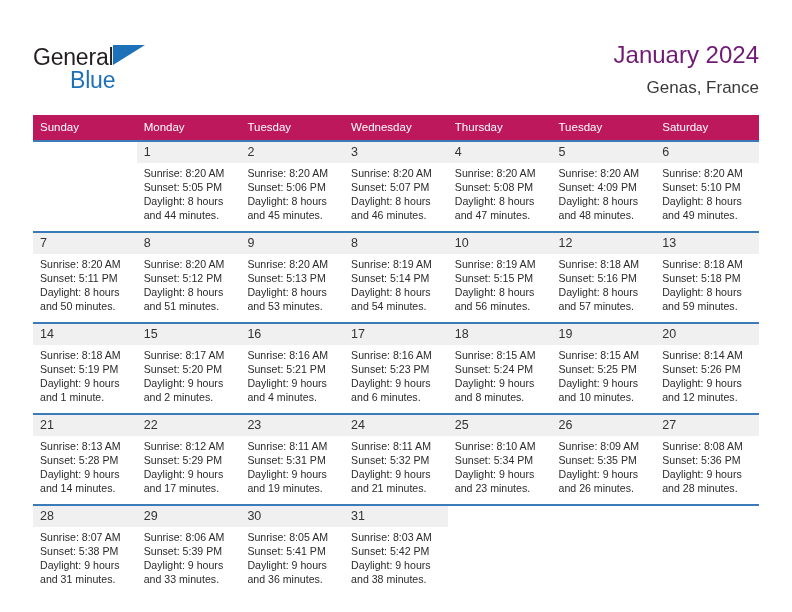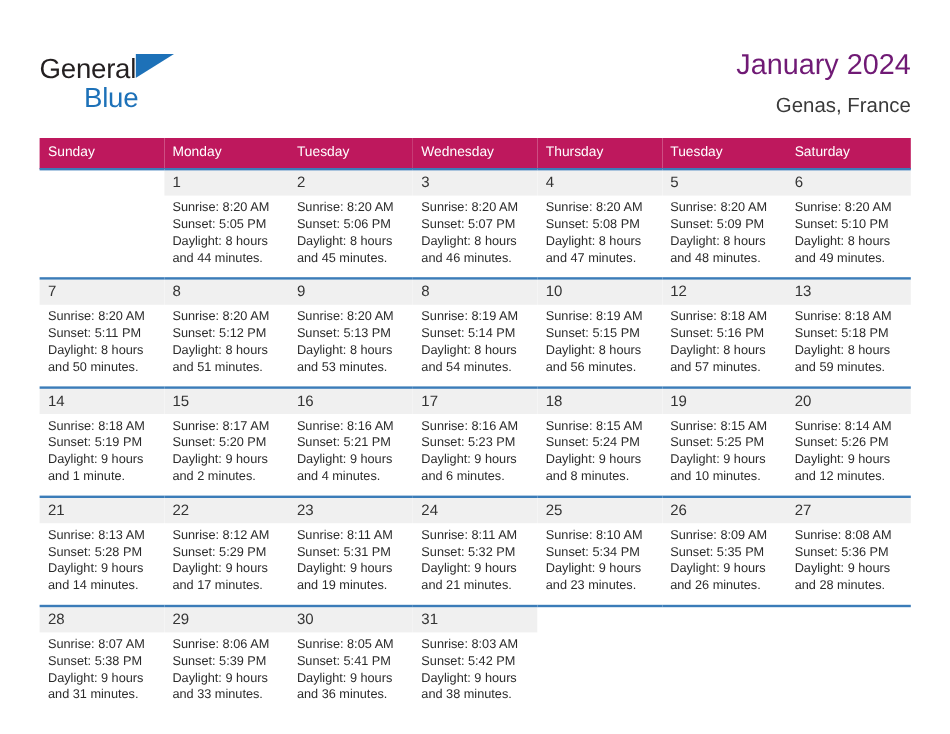--- a/index.html
+++ b/index.html
@@ -212,21 +212,21 @@
             <div class="details">
               <div>Sunrise: 8:20 AM</div>
               <div>Sunset: 5:08 PM</div>
               <div class="daylight-wrap">Daylight: 8 hours and 47 minutes.</div>
             </div>
           </td>
           <td>
             <div class="daynum">5</div>
             <div class="details">
               <div>Sunrise: 8:20 AM</div>
-              <div>Sunset: 5:09 PM</div>
+              <div>Sunset: 4:09 PM</div>
               <div class="daylight-wrap">Daylight: 8 hours and 48 minutes.</div>
             </div>
           </td>
           <td>
             <div class="daynum">6</div>
             <div class="details">
               <div>Sunrise: 8:20 AM</div>
               <div>Sunset: 5:10 PM</div>
               <div class="daylight-wrap">Daylight: 8 hours and 49 minutes.</div>
             </div>

